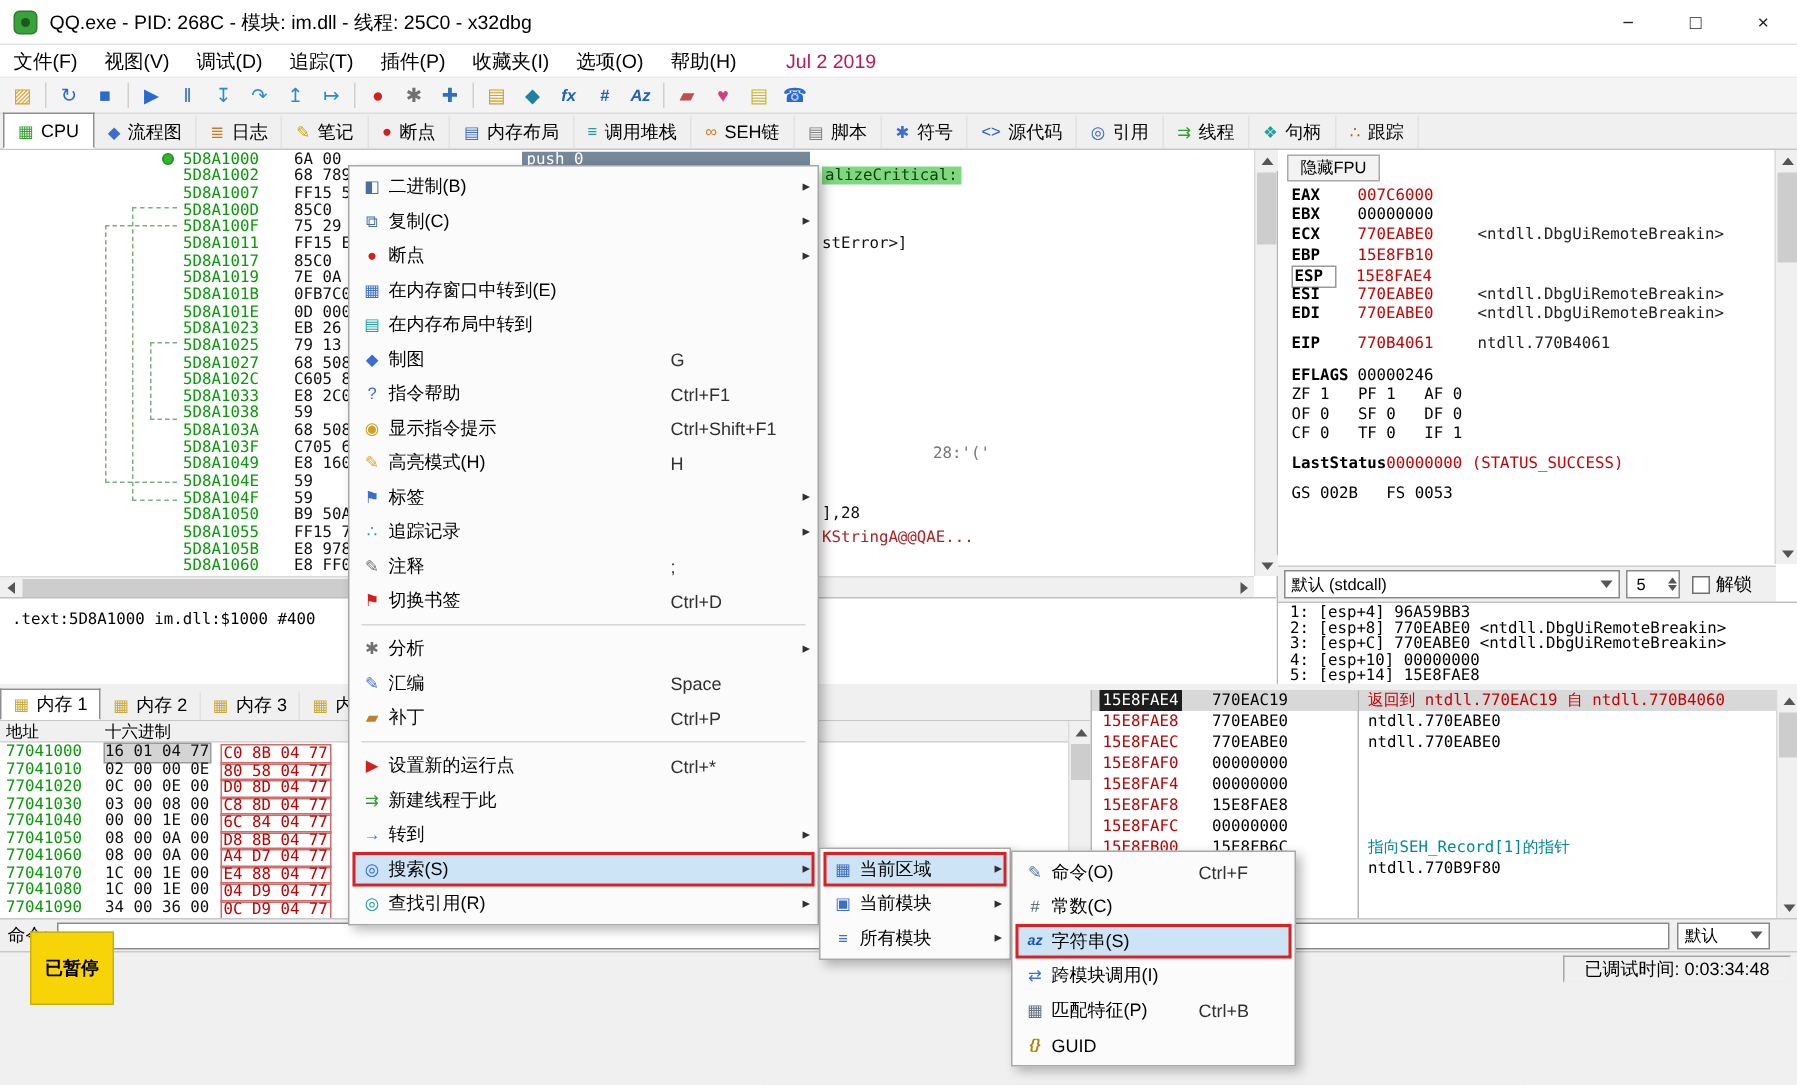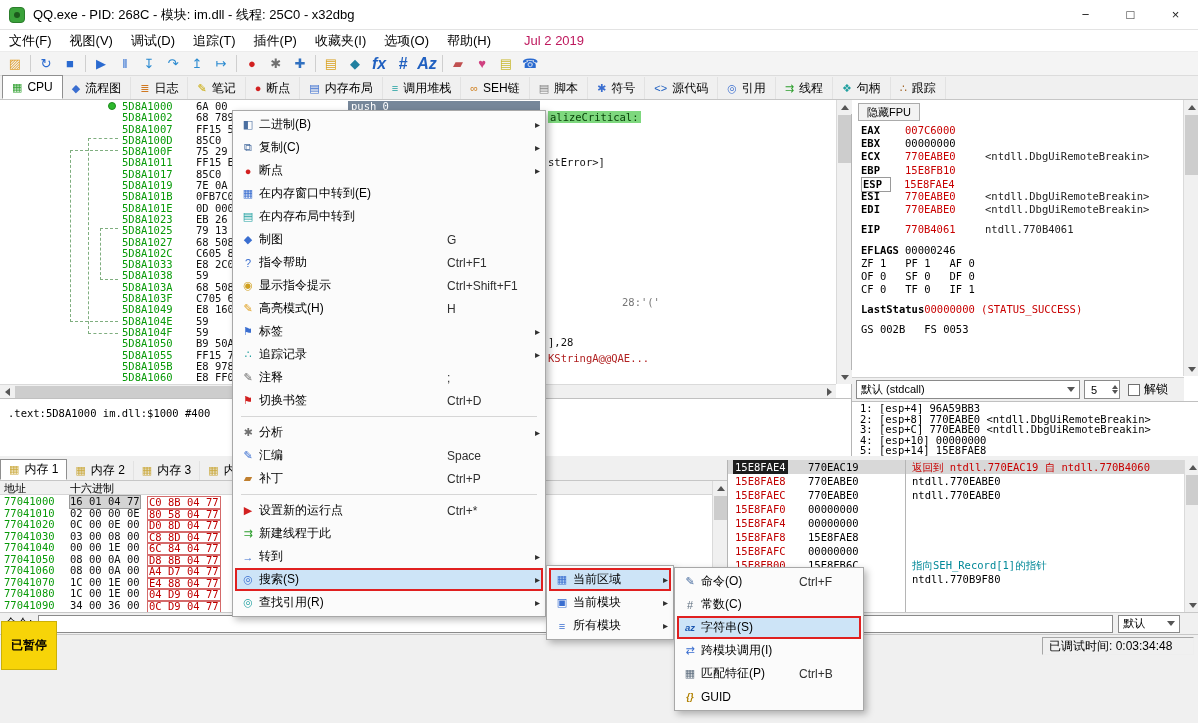--- a/index.html
+++ b/index.html
@@ -14,21 +14,21 @@
   #window-title{font-size:13px}
   #win-controls{margin-left:auto;display:flex}
   .win-btn{width:45px;height:29px;line-height:29px;text-align:center;font-size:13px;color:#222}
   
   #menubar{position:absolute;left:0;top:30px;width:1198px;height:22px;background:#fff;display:flex;align-items:center;border-bottom:1px solid #ececec;font-size:13px}
   .menu-item{padding:0 9px;height:22px;line-height:22px}
   .menu-date{color:#be185d;margin-left:24px}
   
   #toolbar{position:absolute;left:0;top:52px;width:1198px;height:24px;background:#f4f4f4;border-bottom:1px solid #dcdcdc;display:flex;align-items:center;padding-left:3px}
   .tool-btn{width:24px;height:22px;line-height:22px;text-align:center;font-size:13px}
-  .tool-btn.tool-text{font-size:16px;font-style:italic;font-weight:bold}
+  .tool-btn.tool-text{font-size:11px;font-style:italic;font-weight:bold}
   .tool-sep{width:1px;height:17px;background:#cfcfcf;margin:0 3px}
   
   #tabbar{position:absolute;left:0;top:76px;width:1198px;height:24px;background:#f0f0f0;border-bottom:1px solid #c6c6c6;display:flex;align-items:flex-end;padding-left:2px}
   .tab{display:inline-flex;align-items:center;height:22px;padding:0 9px;border-right:1px solid #e2e2e2;white-space:nowrap}
   .tab.selected{background:#fff;border:1px solid #8f8f8f;border-bottom:1px solid #fff;height:24px}
   .tab-icon{margin-right:5px;font-size:11px}
   
   #disasm{position:absolute;left:0;top:100px;width:852px;height:356px;background:#fff;border-right:1px solid #b5b5b5}
   #disasm-rows{position:absolute;left:0;top:1px;width:836px;height:284px;overflow:hidden;font-family:"DejaVu Sans Mono",monospace;font-size:10.5px}
   .drow{position:relative;height:11.3px;line-height:11.3px;white-space:pre}
@@ -103,24 +103,24 @@
   #stackinfo{position:absolute;left:905px;top:460px;width:293px;height:152px;background:#fff;border-left:1px solid #b5b5b5}
   .sirow{height:14px;line-height:14px;padding-left:6px;font-family:"DejaVu Sans Mono",monospace;font-size:10.5px;white-space:nowrap;overflow:hidden}
   .sirow.sisel{background:#d8d8d8}
   
   #cmdbar{position:absolute;left:0;top:612px;width:1198px;height:22px;background:#f0f0f0;border-top:1px solid #c8c8c8;display:flex;align-items:center}
   #cmd-label{margin:0 6px 0 5px}
   #command-input{width:1075px;height:18px;border:1px solid #8a8a8a;background:#fff;font-size:12px;padding:0 4px;font-family:"DejaVu Sans Mono",monospace}
   #default-combo{width:62px;margin-left:5px;justify-content:space-between;height:18px}
   
   #statusbar{position:absolute;left:0;top:634px;width:1198px;height:22px;background:#f0f0f0;border-top:1px solid #c8c8c8;display:flex;align-items:center;font-size:12px}
-  #status-badge{background:#f7d408;border:1px solid #cbb007;padding:15px 9px;margin-left:1px;font-weight:bold}
+  #status-badge{background:#f7d408;border:1px solid #cbb007;padding:15px 9px;margin-left:20px;font-weight:bold}
   .sunken{border:1px solid;border-color:#a6a6a6 #eee #eee #a6a6a6;background:#f0f0f0;height:18px;line-height:16px;padding:0 6px}
   #status-msg{width:978px;margin-left:5px}
-  #debug-time{margin-left:auto;margin-right:4px;width:152px;text-align:left}
+  #debug-time{margin-left:auto;margin-right:4px;width:152px;text-align:center}
   
   .menu{position:absolute;background:#fbfbfb;border:1px solid #a8a8a8;box-shadow:3px 3px 7px rgba(0,0,0,.28);padding:2px;font-size:12px}
   #context-menu{left:232px;top:110px;width:314px;z-index:20}
   #region-submenu{left:546px;top:565px;width:128px;z-index:21}
   #search-submenu{left:674px;top:567px;width:190px;z-index:22}
   .mitem{display:flex;align-items:center;height:23px;padding:0 3px 0 2px;white-space:nowrap}
   .micon{width:22px;flex-shrink:0;text-align:center;font-size:11px}
   .micon.micon-text{font-size:9.5px;font-weight:bold;font-style:italic}
   .mlabel{flex:1;overflow:hidden}
   .mshort{width:82px;flex-shrink:0;color:#303030}

